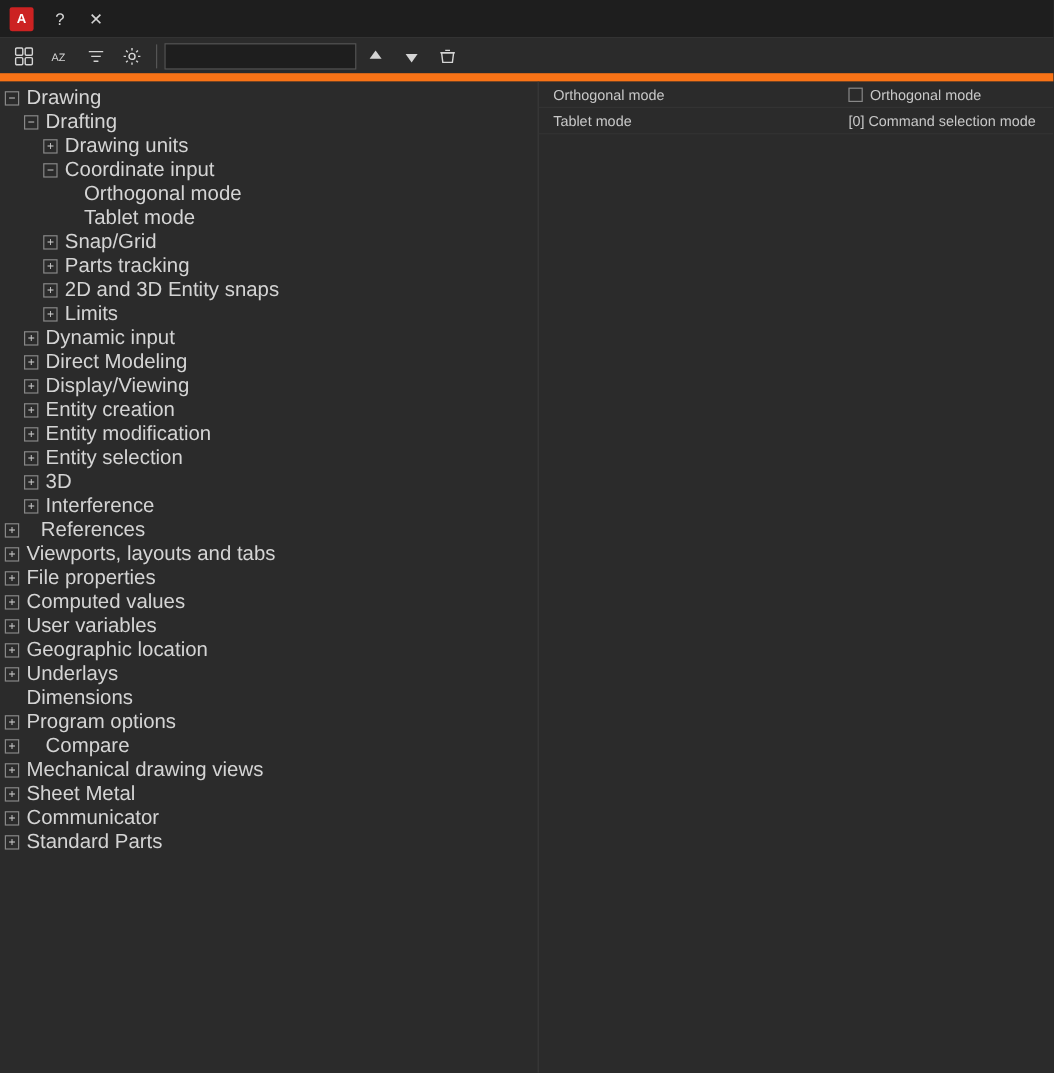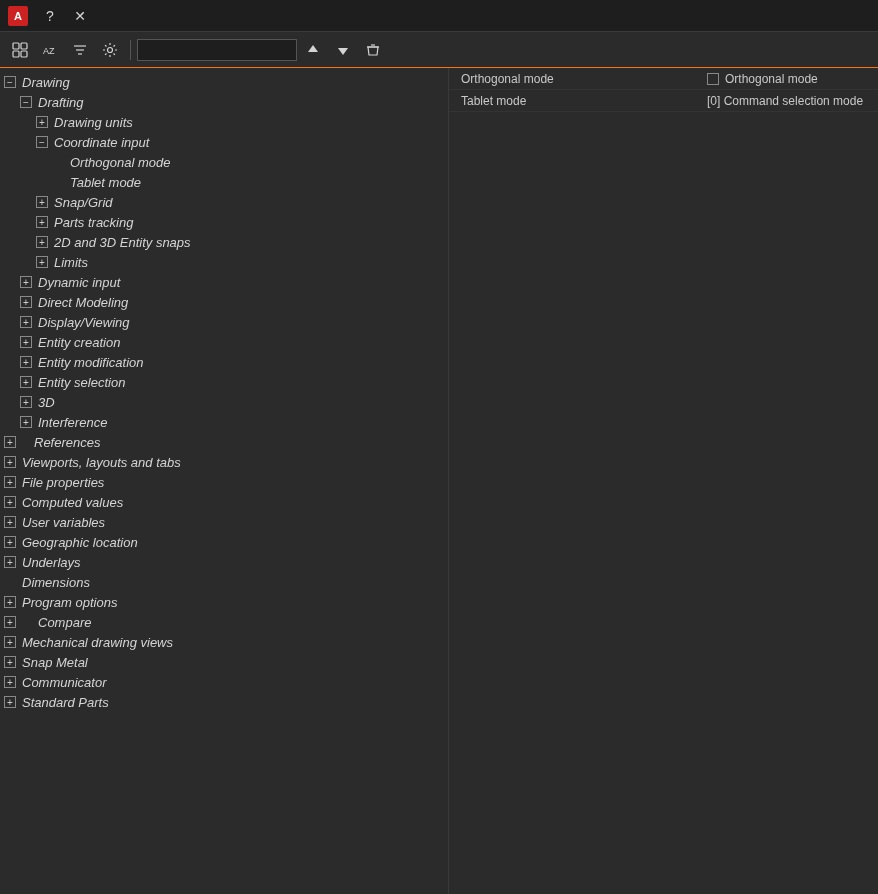--- a/index.html
+++ b/index.html
@@ -55,21 +55,21 @@
       font-size: 14px;
     }
 
     .toolbar {
       background: #2b2b2b;
       height: 36px;
       display: flex;
       align-items: center;
       padding: 0 6px;
       gap: 2px;
-      border-bottom: 1px solid #f97316;
+      border-bottom: 7px solid #f97316;
     }
     .toolbar-btn {
       width: 28px;
       height: 26px;
       background: transparent;
       border: 1px solid transparent;
       color: #d4d4d4;
       cursor: pointer;
       display: flex;
       align-items: center;
@@ -135,22 +135,21 @@
       border: 1px solid #888;
       display: inline-flex;
       align-items: center;
       justify-content: center;
       font-size: 10px;
       color: #ccc;
       flex-shrink: 0;
       margin-right: 2px;
     }
     .tree-label {
-      font-size: 13px;
-      font-style: italic;
+      font-size: 17px;
     }
 
     .right-panel {
       width: 430px;
       background: #2b2b2b;
       border-left: 1px solid #3a3a3a;
     }
 
     .settings-row {
       display: flex;
@@ -358,21 +357,21 @@
       <div class="tree-item" style="padding-left: 4px;">
         <span class="plus-icon">+</span>
         <span class="tree-label" style="margin-left: 20px;">Compare</span>
       </div>
       <div class="tree-item" style="padding-left: 4px;">
         <span class="plus-icon">+</span>
         <span class="tree-label" style="margin-left: 4px;">Mechanical drawing views</span>
       </div>
       <div class="tree-item" style="padding-left: 4px;">
         <span class="plus-icon">+</span>
-        <span class="tree-label" style="margin-left: 4px;">Snap Metal</span>
+        <span class="tree-label" style="margin-left: 4px;">Sheet Metal</span>
       </div>
       <div class="tree-item" style="padding-left: 4px;">
         <span class="plus-icon">+</span>
         <span class="tree-label" style="margin-left: 4px;">Communicator</span>
       </div>
       <div class="tree-item" style="padding-left: 4px;">
         <span class="plus-icon">+</span>
         <span class="tree-label" style="margin-left: 4px;">Standard Parts</span>
       </div>
     </div>

